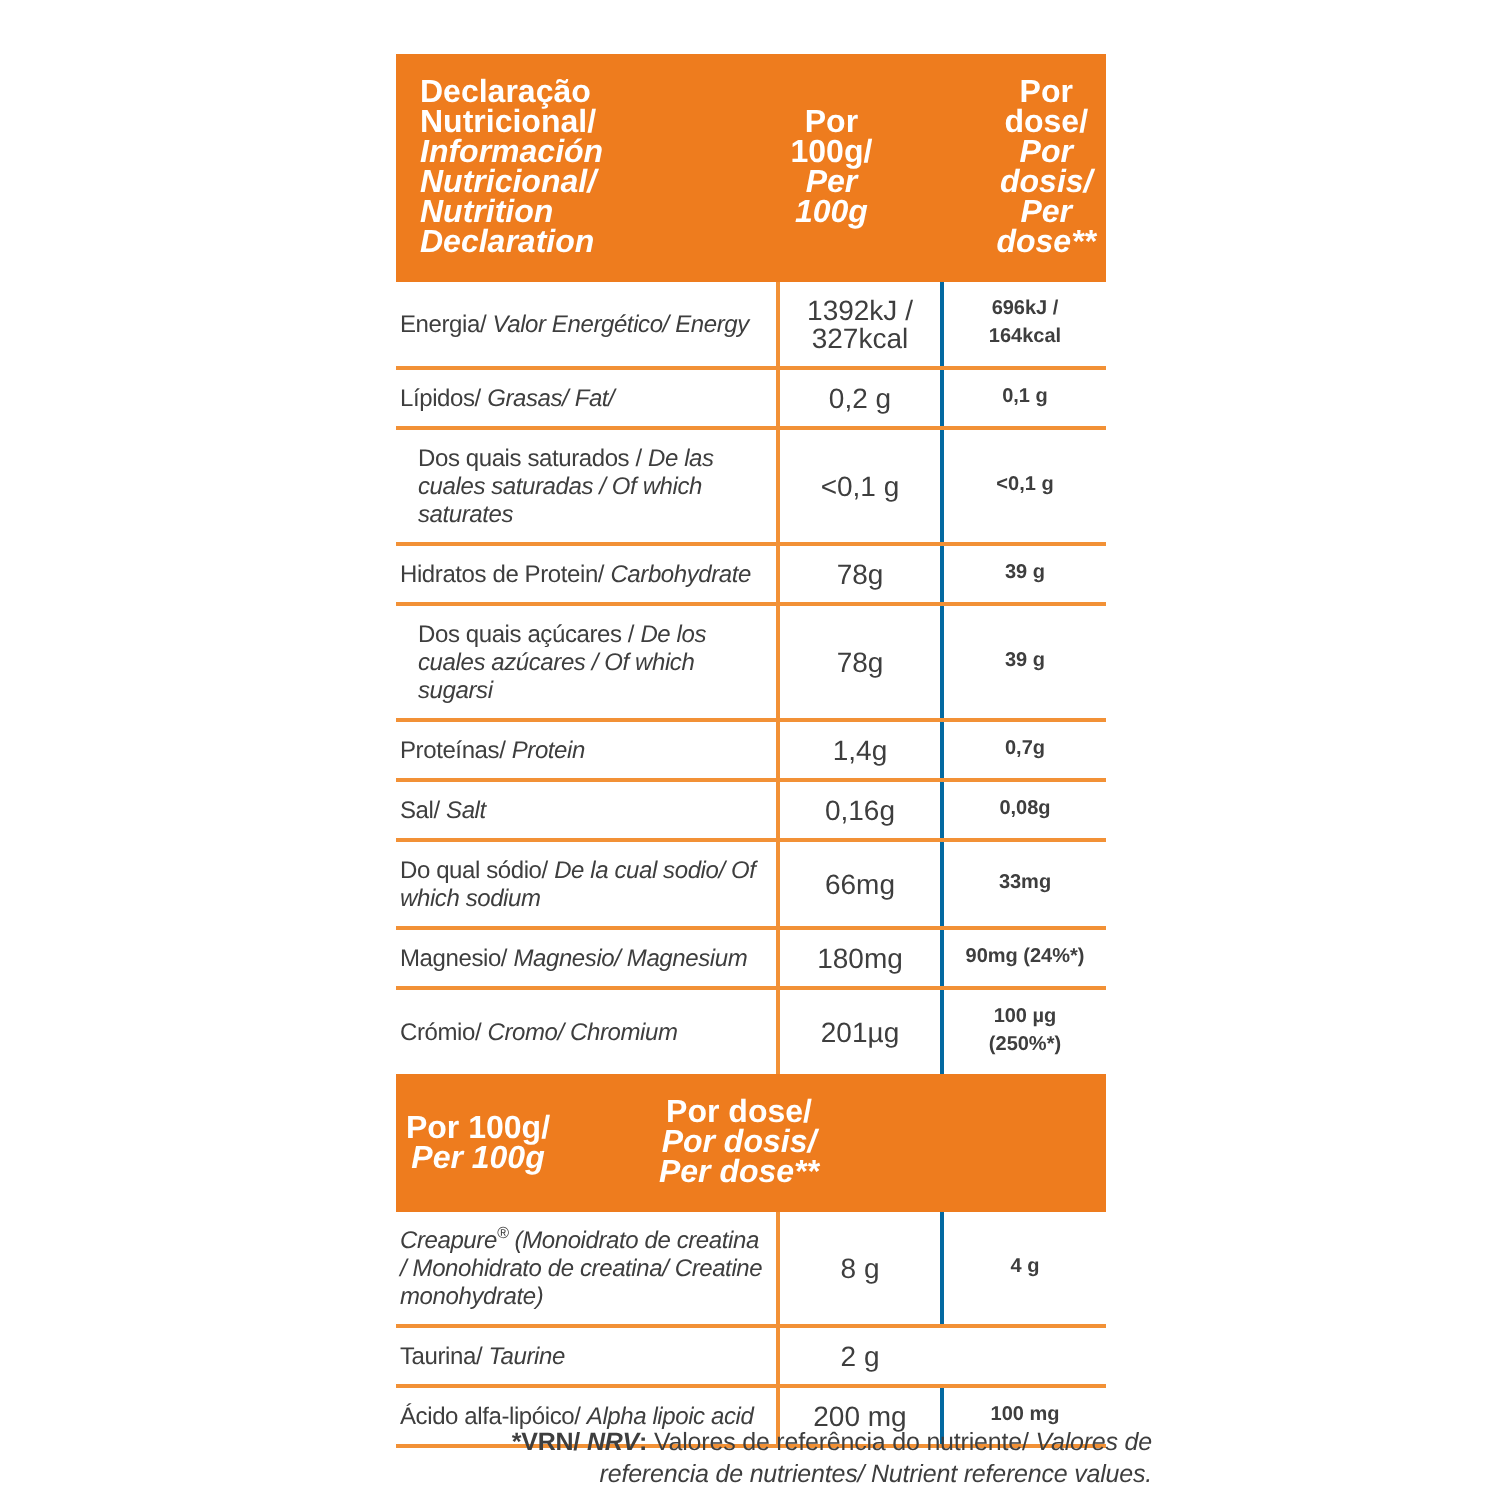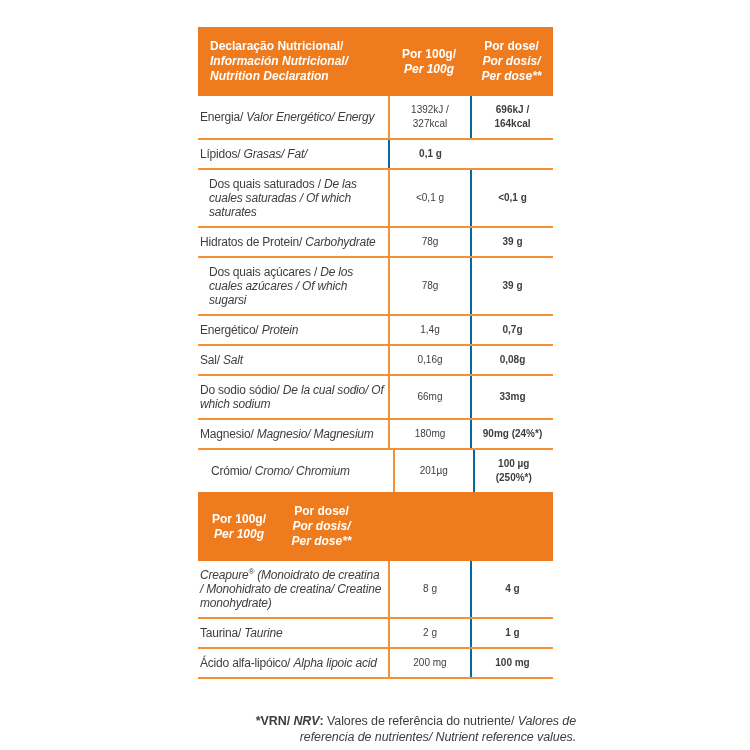--- a/index.html
+++ b/index.html
@@ -3,34 +3,34 @@
 <meta charset="utf-8">
 <style>
   html,body{margin:0;padding:0;background:#ffffff;}
   #canvas{
     position:relative;width:750px;height:750px;background:#ffffff;overflow:hidden;
     font-family:"Liberation Sans","DejaVu Sans",sans-serif;color:#3e3e3e;
   }
   .ntable{position:absolute;left:198px;top:27px;width:355px;}
   .thead{
     background:#EE7C1E;color:#ffffff;display:flex;align-items:center;
-    font-weight:bold;font-size:12px;line-height:15px;padding:12px 0;
+    font-weight:bold;font-size:16px;line-height:15px;padding:12px 0;gap:48px;
   }
   .h-label{width:190px;padding-left:12px;box-sizing:border-box;text-align:left;}
   .h-c2{width:82px;text-align:center;}
   .h-c3{width:83px;text-align:center;}
   .row{display:flex;border-bottom:2px solid #F29136;background:#ffffff;}
-  .tbody.no-last-border .row:last-child{border-bottom:none;margin-left:11px;}
+  .tbody.no-last-border .row:last-child{border-bottom:none;}
   .c{
     box-sizing:border-box;display:flex;align-items:center;
     font-size:12px;line-height:14px;letter-spacing:-0.2px;padding:7px 2px;
   }
   .c1{width:190px;justify-content:flex-start;text-align:left;padding-left:2px;padding-right:3px;}
   .row.indent .c1{padding-left:11px;}
-  .c2{width:82px;justify-content:center;text-align:center;border-left:2px solid #F29136;letter-spacing:0;font-size:10px;}
+  .c2{width:82px;justify-content:center;text-align:center;border-left:2px solid #F29136;letter-spacing:0;font-size:14px;}
   .c3{width:83px;justify-content:center;text-align:center;border-left:2px solid #0369a1;letter-spacing:0;font-size:10px;font-weight:bold;}
   .it{font-style:italic;}
   .bd{font-weight:bold;}
   sup{font-size:8px;line-height:0;}
   .footnote{
     position:absolute;left:198px;top:683px;width:378px;
     font-size:12.5px;line-height:16px;letter-spacing:-0.1px;text-align:right;margin-top:30px;
   }
 </style>
 </head>
@@ -66,20 +66,23 @@
             <div>1392kJ /<br>327kcal</div>
           </div>
           <div class="c c3">
             <div>696kJ /<br>164kcal</div>
           </div>
         </div>
         <div class="row">
           <div class="c c1">
             <div><span>Lípidos/ </span><span class="it">Grasas/ Fat/</span></div>
           </div>
+          <div class="c c2">
+            <div>0,2 g</div>
+          </div>
           <div class="c c3">
             <div>0,1 g</div>
           </div>
         </div>
         <div class="row indent">
           <div class="c c1">
             <div><span>Dos quais saturados / </span><span class="it">De las cuales saturadas / Of which saturates</span></div>
           </div>
           <div class="c c2">
             <div>&lt;0,1 g</div>
@@ -105,21 +108,21 @@
           </div>
           <div class="c c2">
             <div>78g</div>
           </div>
           <div class="c c3">
             <div>39 g</div>
           </div>
         </div>
         <div class="row">
           <div class="c c1">
-            <div><span>Energético/ </span><span class="it">Protein</span></div>
+            <div><span>Proteínas/ </span><span class="it">Protein</span></div>
           </div>
           <div class="c c2">
             <div>1,4g</div>
           </div>
           <div class="c c3">
             <div>0,7g</div>
           </div>
         </div>
         <div class="row">
           <div class="c c1">
@@ -127,21 +130,21 @@
           </div>
           <div class="c c2">
             <div>0,16g</div>
           </div>
           <div class="c c3">
             <div>0,08g</div>
           </div>
         </div>
         <div class="row">
           <div class="c c1">
-            <div><span>Do sodio sódio/ </span><span class="it">De la cual sodio/ Of which sodium</span></div>
+            <div><span>Do qual sódio/ </span><span class="it">De la cual sodio/ Of which sodium</span></div>
           </div>
           <div class="c c2">
             <div>66mg</div>
           </div>
           <div class="c c3">
             <div>33mg</div>
           </div>
         </div>
         <div class="row">
           <div class="c c1">
@@ -191,23 +194,20 @@
             <div>4 g</div>
           </div>
         </div>
         <div class="row">
           <div class="c c1">
             <div><span>Taurina/ </span><span class="it">Taurine</span></div>
           </div>
           <div class="c c2">
             <div>2 g</div>
           </div>
-          <div class="c c3">
-            <div>1 g</div>
-          </div>
         </div>
         <div class="row">
           <div class="c c1">
             <div><span>Ácido alfa-lipóico/ </span><span class="it">Alpha lipoic acid</span></div>
           </div>
           <div class="c c2">
             <div>200 mg</div>
           </div>
           <div class="c c3">
             <div>100 mg</div>

